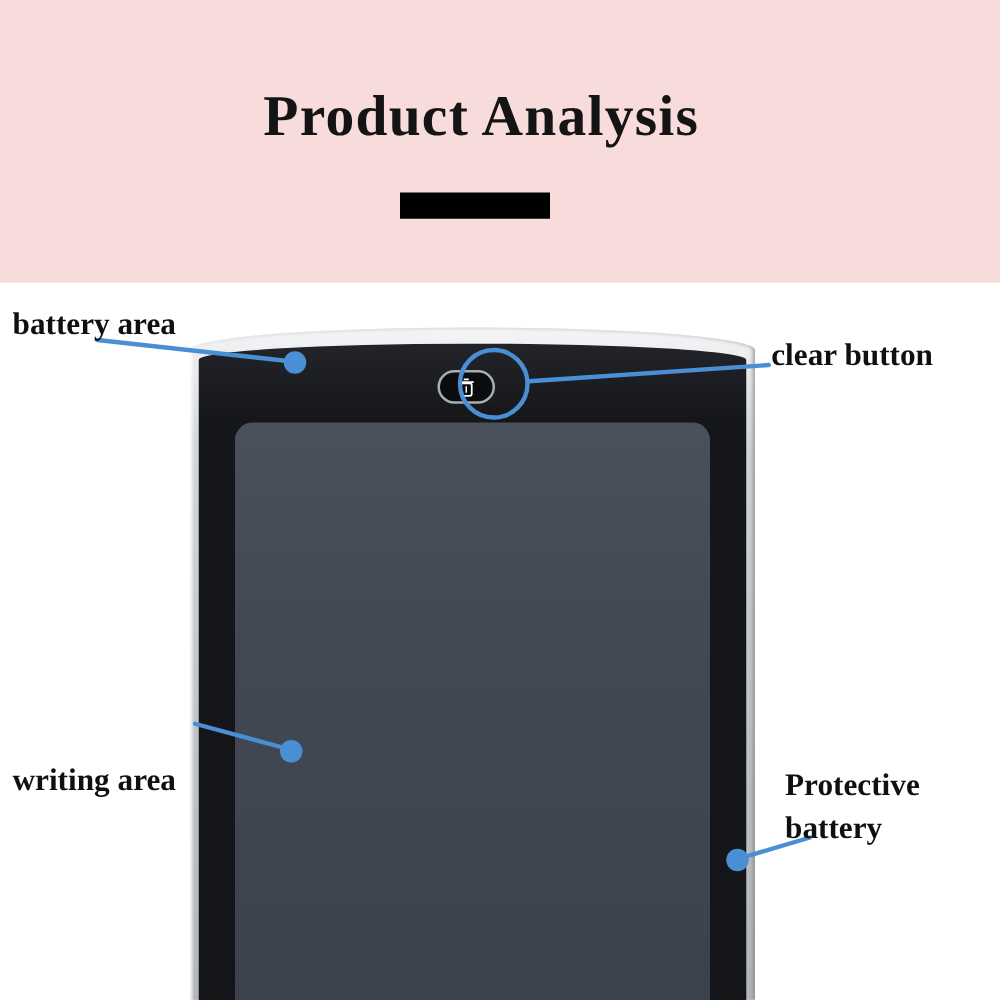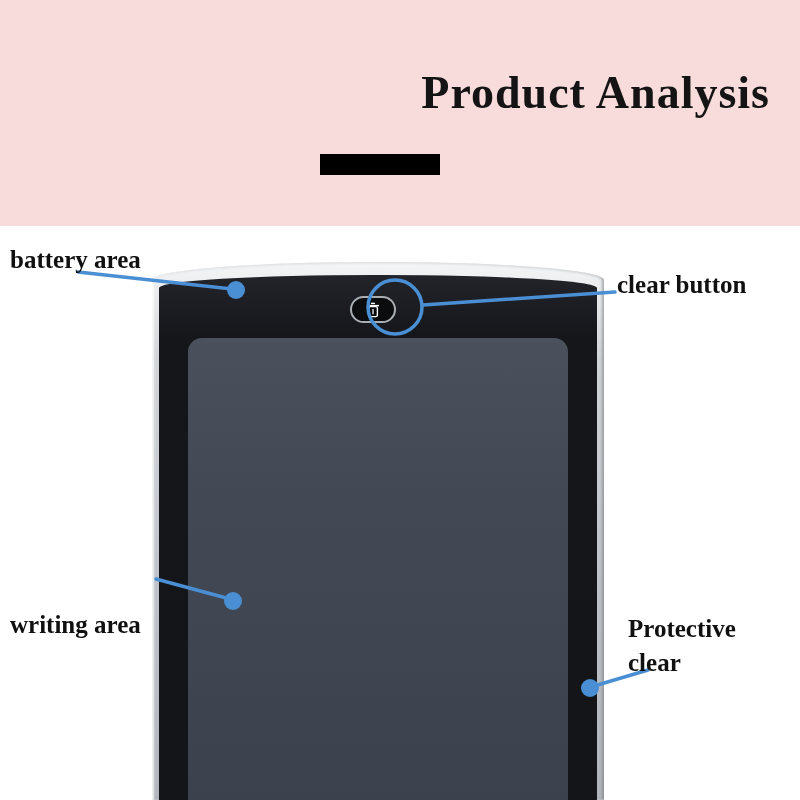--- a/index.html
+++ b/index.html
@@ -2,21 +2,21 @@
 <html><head>
 <meta charset="utf-8">
 <style>
   html,body{margin:0;padding:0;}
   body{width:800px;height:800px;overflow:hidden;background:#ffffff;
        font-family:"Liberation Serif", serif;}
   .stage{position:relative;width:800px;height:800px;overflow:hidden;background:#ffffff;}
 
   
   .pink-band{position:absolute;left:0;top:0;width:800px;height:226px;background:#f8dcdb;}
-  .title{position:absolute;left:0;top:66px;width:770px;text-align:right;
+  .title{position:absolute;left:0;top:66px;width:770px;text-align:center;
          font-size:46px;font-weight:700;color:#141414;letter-spacing:1px;}
   .title-bar{position:absolute;left:320px;top:154px;width:120px;height:21px;background:#000;}
 
   
   .tablet{position:absolute;left:152px;top:262px;width:452px;height:538px;
           background:linear-gradient(180deg,#f4f5f6 0%,#d2d5d8 18%,#bfc3c8 60%,#b2b6bb 100%);
           border-radius:226px 226px 0 0 / 18px 18px 0 0;
           box-shadow:inset 2px 0 2px rgba(255,255,255,.8), inset -2px 0 3px rgba(120,124,130,.6);}
   .tablet-frame{position:absolute;left:7px;right:7px;top:13px;bottom:0;
           background:linear-gradient(180deg,#22242a 0%,#15161a 12%,#141519 100%);
@@ -74,15 +74,15 @@
     <line x1="156" y1="579" x2="230" y2="599" stroke="#4a8fd4" stroke-width="3.5" stroke-linecap="round"></line>
     <circle cx="233" cy="601" r="9" fill="#4a8fd4"></circle>
 
     <line x1="648" y1="670" x2="594" y2="686" stroke="#4a8fd4" stroke-width="3.5" stroke-linecap="round"></line>
     <circle cx="590" cy="688" r="9" fill="#4a8fd4"></circle>
   </svg>
 
   <div class="callout-label lbl-battery">battery area</div>
   <div class="callout-label lbl-clear">clear button</div>
   <div class="callout-label lbl-writing">writing area</div>
-  <div class="callout-label lbl-protective">Protective clear</div>
+  <div class="callout-label lbl-protective">Protective battery</div>
 
 </div>
 
 </body></html>

